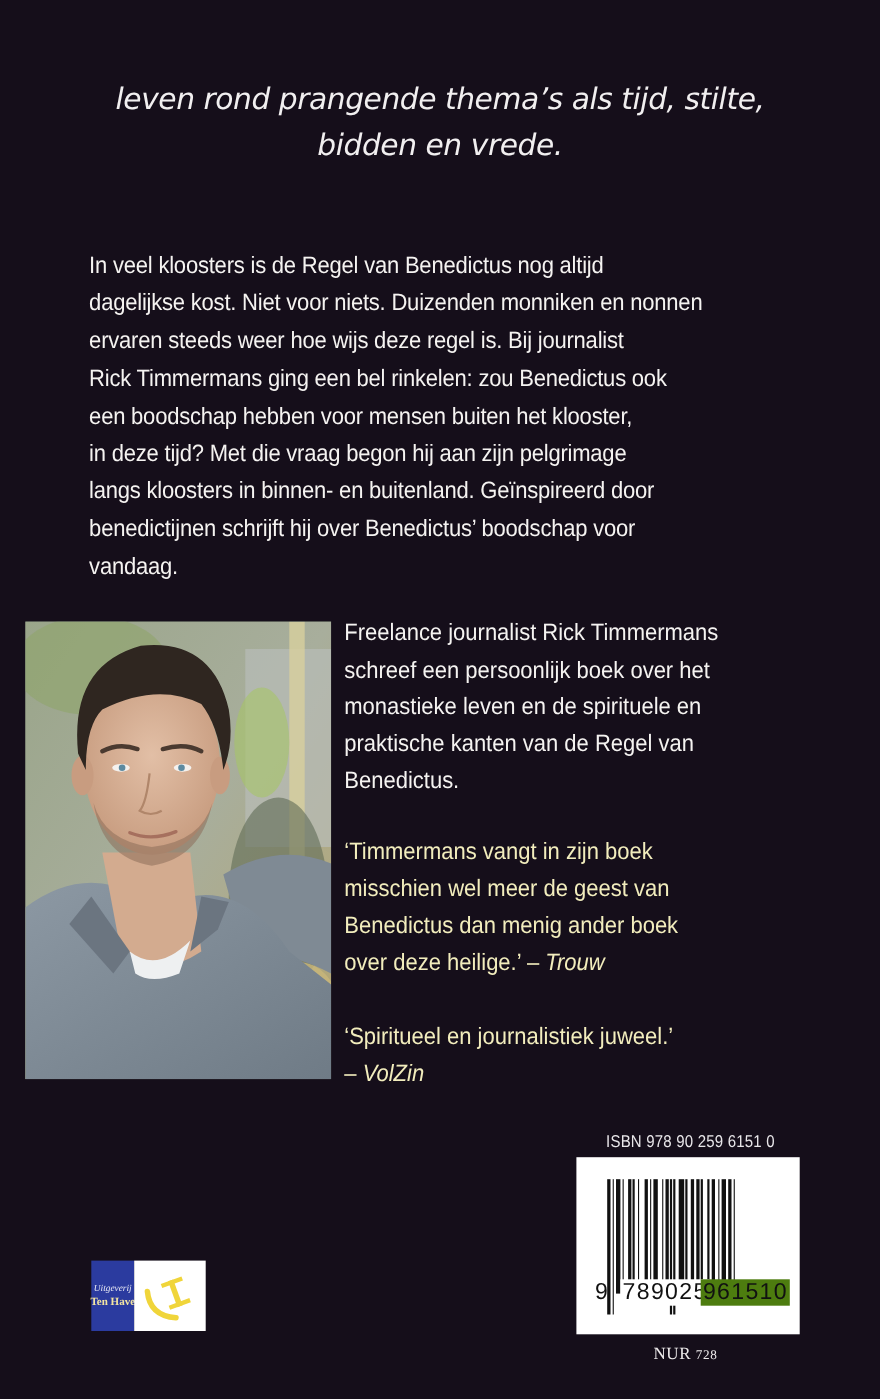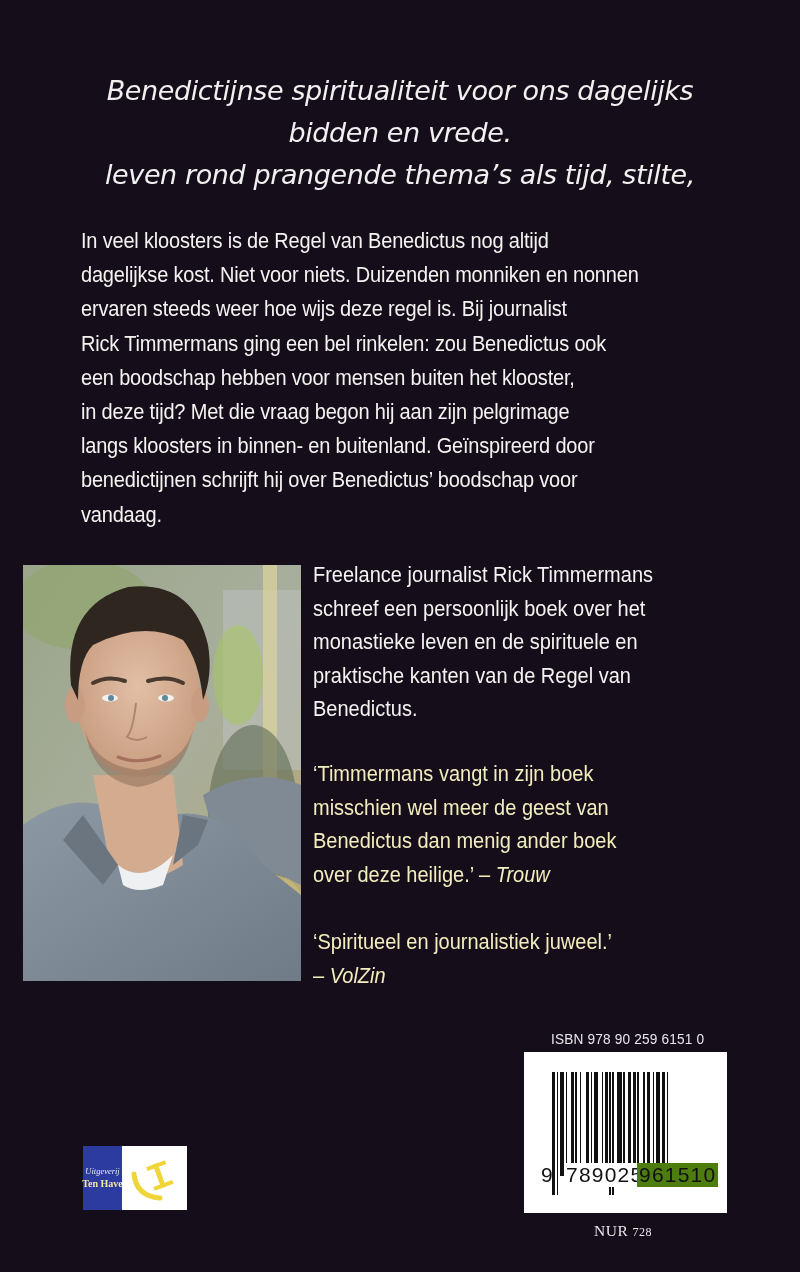--- a/index.html
+++ b/index.html
@@ -96,23 +96,22 @@
     .logo-left .l1 { font-style: italic; font-size: 8.5px; color: #e8e9f4; line-height: 11px; }
     .logo-left .l2 { font-weight: bold; font-size: 10px; color: #f3e5a1; line-height: 14px; white-space: nowrap; }
     .logo-right {
       width: 65px; height: 64px; background: #ffffff; position: relative;
     }
   </style>
 </head>
 <body>
 
 <div class="tagline">
-  <span>Benedictijnse spiritualiteit voor ons dagelijks</span>
+  <span>leven rond prangende thema’s als tijd, stilte,</span>
   <span>bidden en vrede.</span>
-  <span>leven rond prangende thema’s als tijd, stilte,</span>
 </div>
 
 <div class="blurb">
   <span>In veel kloosters is de Regel van Benedictus nog altijd</span>
   <span>dagelijkse kost. Niet voor niets. Duizenden monniken en nonnen</span>
   <span>ervaren steeds weer hoe wijs deze regel is. Bij journalist</span>
   <span>Rick Timmermans ging een bel rinkelen: zou Benedictus ook</span>
   <span>een boodschap hebben voor mensen buiten het klooster,</span>
   <span>in deze tijd? Met die vraag begon hij aan zijn pelgrimage</span>
   <span>langs kloosters in binnen- en buitenland. Geïnspireerd door</span>

